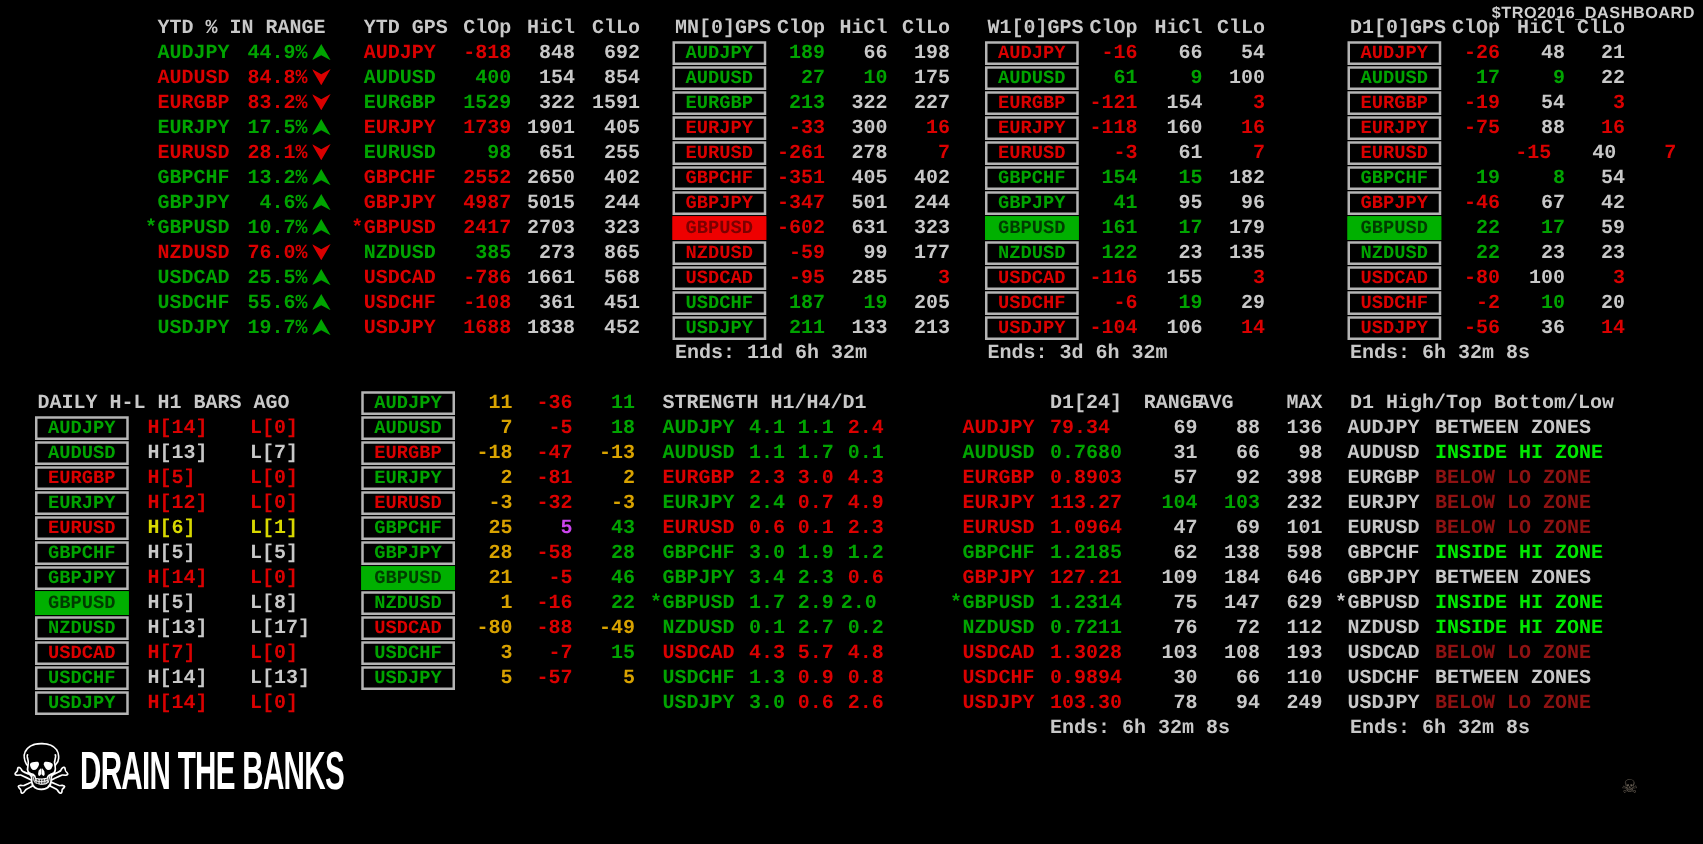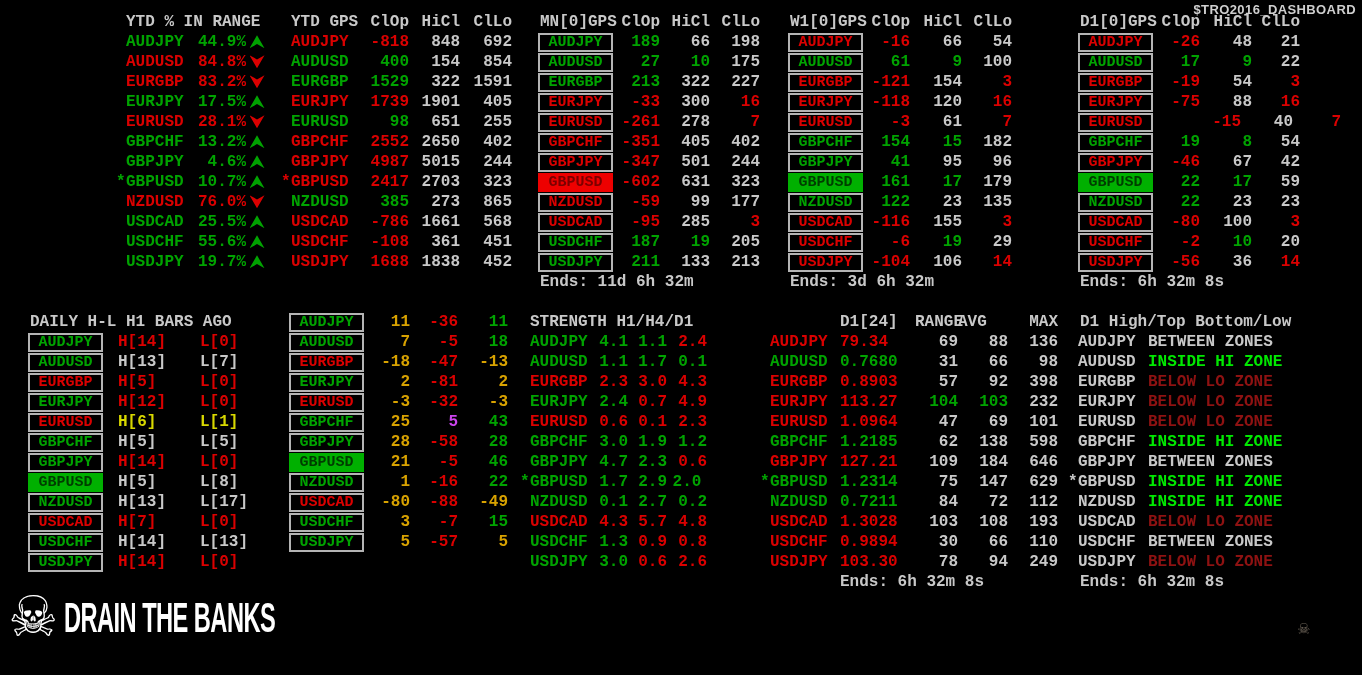--- a/index.html
+++ b/index.html
@@ -340,21 +340,21 @@
         <span class="cell c-w" style="width: 10px; text-align: left;"></span>
         <span class="cell" style="width: 75px; text-align: center;"><span class="box c-r">EURGBP</span></span>
         <span class="cell c-r" style="width: 47px; text-align: right;">-121</span>
         <span class="cell c-w" style="width: 52px; text-align: right;">154</span>
         <span class="cell c-r" style="width: 50px; text-align: right;">3</span>
       </div>
       <div class="row">
         <span class="cell c-w" style="width: 10px; text-align: left;"></span>
         <span class="cell" style="width: 75px; text-align: center;"><span class="box c-r">EURJPY</span></span>
         <span class="cell c-r" style="width: 47px; text-align: right;">-118</span>
-        <span class="cell c-w" style="width: 52px; text-align: right;">120</span>
+        <span class="cell c-w" style="width: 52px; text-align: right;">160</span>
         <span class="cell c-r" style="width: 50px; text-align: right;">16</span>
       </div>
       <div class="row">
         <span class="cell c-w" style="width: 10px; text-align: left;"></span>
         <span class="cell" style="width: 75px; text-align: center;"><span class="box c-r">EURUSD</span></span>
         <span class="cell c-r" style="width: 47px; text-align: right;">-3</span>
         <span class="cell c-w" style="width: 52px; text-align: right;">61</span>
         <span class="cell c-r" style="width: 50px; text-align: right;">7</span>
       </div>
       <div class="row">
@@ -711,21 +711,21 @@
       <div class="row">
         <span class="cell c-w" style="width: 10px; text-align: left;"></span>
         <span class="cell c-g" style="width: 68px; text-align: left;">GBPCHF</span>
         <span class="cell c-g" style="width: 30px; text-align: right;">3.0</span>
         <span class="cell c-g" style="width: 39px; text-align: right;">1.9</span>
         <span class="cell c-g" style="width: 40px; text-align: right;">1.2</span>
       </div>
       <div class="row">
         <span class="cell c-w" style="width: 10px; text-align: left;"></span>
         <span class="cell c-g" style="width: 68px; text-align: left;">GBPJPY</span>
-        <span class="cell c-g" style="width: 30px; text-align: right;">4.7</span>
+        <span class="cell c-g" style="width: 30px; text-align: right;">3.4</span>
         <span class="cell c-g" style="width: 39px; text-align: right;">2.3</span>
         <span class="cell c-r" style="width: 40px; text-align: right;">0.6</span>
       </div>
       <div class="row">
         <span class="cell c-g" style="width: 10px; text-align: left;">*</span>
         <span class="cell c-g" style="width: 68px; text-align: left;">GBPUSD</span>
         <span class="cell c-g" style="width: 30px; text-align: right;">1.7</span>
         <span class="cell c-g" style="width: 39px; text-align: right;">2.9</span>
         <span class="cell c-g" style="width: 40px; text-align: center;">2.0</span>
       </div>
@@ -828,21 +828,21 @@
         <span class="cell c-g" style="width: 70px; text-align: left;">GBPUSD</span>
         <span class="cell c-g" style="width: 75px; text-align: left;">1.2314</span>
         <span class="cell c-w" style="width: 43px; text-align: right;">75</span>
         <span class="cell c-w" style="width: 50px; text-align: right;">147</span>
         <span class="cell c-w" style="width: 50px; text-align: right;">629</span>
       </div>
       <div class="row">
         <span class="cell c-w" style="width: 10px; text-align: left;"></span>
         <span class="cell c-g" style="width: 70px; text-align: left;">NZDUSD</span>
         <span class="cell c-g" style="width: 75px; text-align: left;">0.7211</span>
-        <span class="cell c-w" style="width: 43px; text-align: right;">84</span>
+        <span class="cell c-w" style="width: 43px; text-align: right;">76</span>
         <span class="cell c-w" style="width: 50px; text-align: right;">72</span>
         <span class="cell c-w" style="width: 50px; text-align: right;">112</span>
       </div>
       <div class="row">
         <span class="cell c-w" style="width: 10px; text-align: left;"></span>
         <span class="cell c-r" style="width: 70px; text-align: left;">USDCAD</span>
         <span class="cell c-r" style="width: 75px; text-align: left;">1.3028</span>
         <span class="cell c-w" style="width: 43px; text-align: right;">103</span>
         <span class="cell c-w" style="width: 50px; text-align: right;">108</span>
         <span class="cell c-w" style="width: 50px; text-align: right;">193</span>

